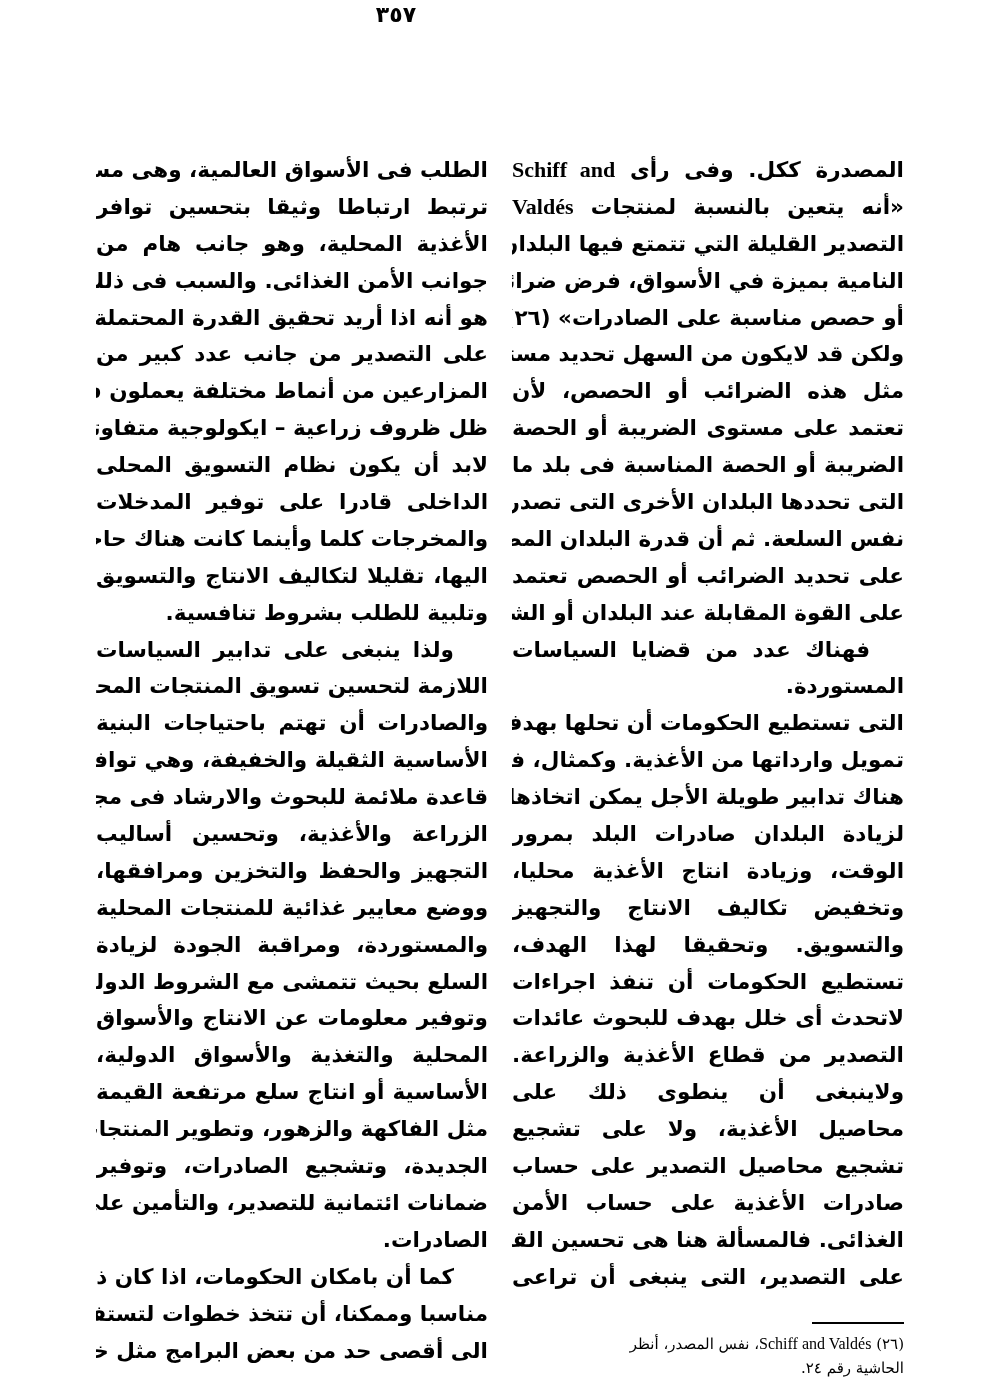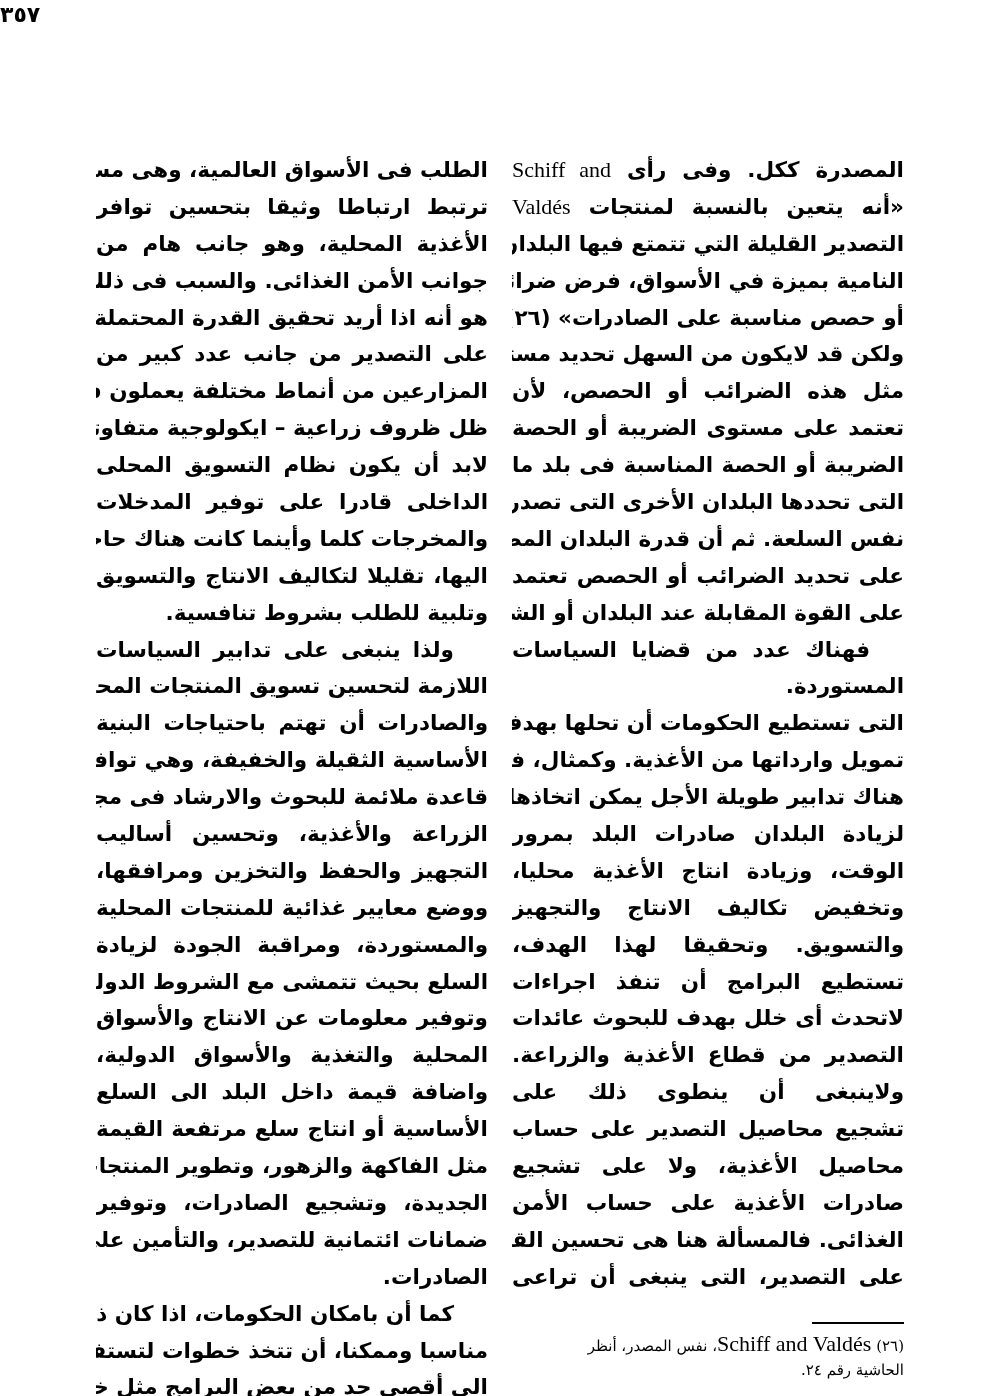--- a/index.html
+++ b/index.html
@@ -13,21 +13,21 @@
       position: relative;
       overflow: hidden;
       color: #000000;
       font-family: "DejaVu Sans", sans-serif;
     }
     .page-number {
       position: absolute;
       top: 2px;
       left: 0;
       width: 792px;
-      text-align: left;
+      text-align: center;
       font-size: 22px;
       font-weight: bold;
       direction: rtl;
     }
     .column {
       position: absolute;
       top: 152px;
       width: 392px;
       direction: rtl;
       text-align: justify;
@@ -41,21 +41,21 @@
     .line {
       display: block;
       height: 36.9px;
       white-space: nowrap;
       overflow: hidden;
     }
     .line.end { text-align-last: right; }
     .line.indent { padding-right: 34px; }
     .latin {
       font-family: "Liberation Serif", serif;
-      font-weight: normal;
+      font-weight: bold;
       font-size: 22px;
     }
     .footnote-rule {
       position: absolute;
       top: 1322px;
       left: 812px;
       width: 92px;
       height: 2px;
       background: #000000;
     }
@@ -66,21 +66,21 @@
       width: 392px;
       direction: rtl;
       font-family: "DejaVu Serif", serif;
       font-size: 15px;
       line-height: 24px;
       text-align: right;
     }
     .footnote .latin {
       font-family: "Liberation Serif", serif;
       font-weight: normal;
-      font-size: 22px;
+      font-size: 16px;
     }
   </style>
 </head>
 <body>
 
 <div class="page-number">٣٥٧</div>
 
 <div class="column col-right">
   <span class="line"><span>المصدرة ككل. وفى رأى</span> <span class="latin">Schiff and</span></span>
   <span class="line"><span>«أنه يتعين بالنسبة لمنتجات</span> <span class="latin">Valdés</span></span>
@@ -97,26 +97,26 @@
   <span class="line">على القوة المقابلة عند البلدان أو الشركات</span>
   <span class="line indent">فهناك عدد من قضايا السياسات</span>
   <span class="line end">المستوردة.</span>
   <span class="line">التى تستطيع الحكومات أن تحلها بهدف</span>
   <span class="line">تمويل وارداتها من الأغذية. وكمثال، فان</span>
   <span class="line">هناك تدابير طويلة الأجل يمكن اتخاذها</span>
   <span class="line">لزيادة البلدان صادرات البلد بمرور</span>
   <span class="line">الوقت، وزيادة انتاج الأغذية محليا،</span>
   <span class="line">وتخفيض تكاليف الانتاج والتجهيز</span>
   <span class="line">والتسويق. وتحقيقا لهذا الهدف،</span>
-  <span class="line">تستطيع البرامج أن تنفذ اجراءات</span>
+  <span class="line">تستطيع الحكومات أن تنفذ اجراءات</span>
   <span class="line">لاتحدث أى خلل بهدف للبحوث عائدات</span>
   <span class="line">التصدير من قطاع الأغذية والزراعة.</span>
   <span class="line">ولاينبغى أن ينطوى ذلك على</span>
+  <span class="line">محاصيل الأغذية، ولا على تشجيع</span>
   <span class="line">تشجيع محاصيل التصدير على حساب</span>
-  <span class="line">محاصيل الأغذية، ولا على تشجيع</span>
   <span class="line">صادرات الأغذية على حساب الأمن</span>
   <span class="line">الغذائى. فالمسألة هنا هى تحسين القدرة</span>
   <span class="line">على التصدير، التى ينبغى أن تراعى</span>
 </div>
 
 <div class="column col-left">
   <span class="line">الطلب فى الأسواق العالمية، وهى مسألة</span>
   <span class="line">ترتبط ارتباطا وثيقا بتحسين توافر</span>
   <span class="line">الأغذية المحلية، وهو جانب هام من</span>
   <span class="line">جوانب الأمن الغذائى. والسبب فى ذلك</span>
@@ -134,21 +134,20 @@
   <span class="line">والصادرات أن تهتم باحتياجات البنية</span>
   <span class="line">الأساسية الثقيلة والخفيفة، وهي توافر:</span>
   <span class="line">قاعدة ملائمة للبحوث والارشاد فى مجال</span>
   <span class="line">الزراعة والأغذية، وتحسين أساليب</span>
   <span class="line">التجهيز والحفظ والتخزين ومرافقها،</span>
   <span class="line">ووضع معايير غذائية للمنتجات المحلية</span>
   <span class="line">والمستوردة، ومراقبة الجودة لزيادة</span>
   <span class="line">السلع بحيث تتمشى مع الشروط الدولية،</span>
   <span class="line">وتوفير معلومات عن الانتاج والأسواق</span>
   <span class="line">المحلية والتغذية والأسواق الدولية،</span>
-  <span class="line">واضافة قيمة داخل البلد الى السلع</span>
   <span class="line">الأساسية أو انتاج سلع مرتفعة القيمة</span>
   <span class="line">مثل الفاكهة والزهور، وتطوير المنتجات</span>
   <span class="line">الجديدة، وتشجيع الصادرات، وتوفير</span>
   <span class="line">ضمانات ائتمانية للتصدير، والتأمين على</span>
   <span class="line end">الصادرات.</span>
   <span class="line indent">كما أن بامكان الحكومات، اذا كان ذلك</span>
   <span class="line">مناسبا وممكنا، أن تتخذ خطوات لتستفيد</span>
   <span class="line">الى أقصى حد من بعض البرامج مثل خطة</span>
 </div>
 

